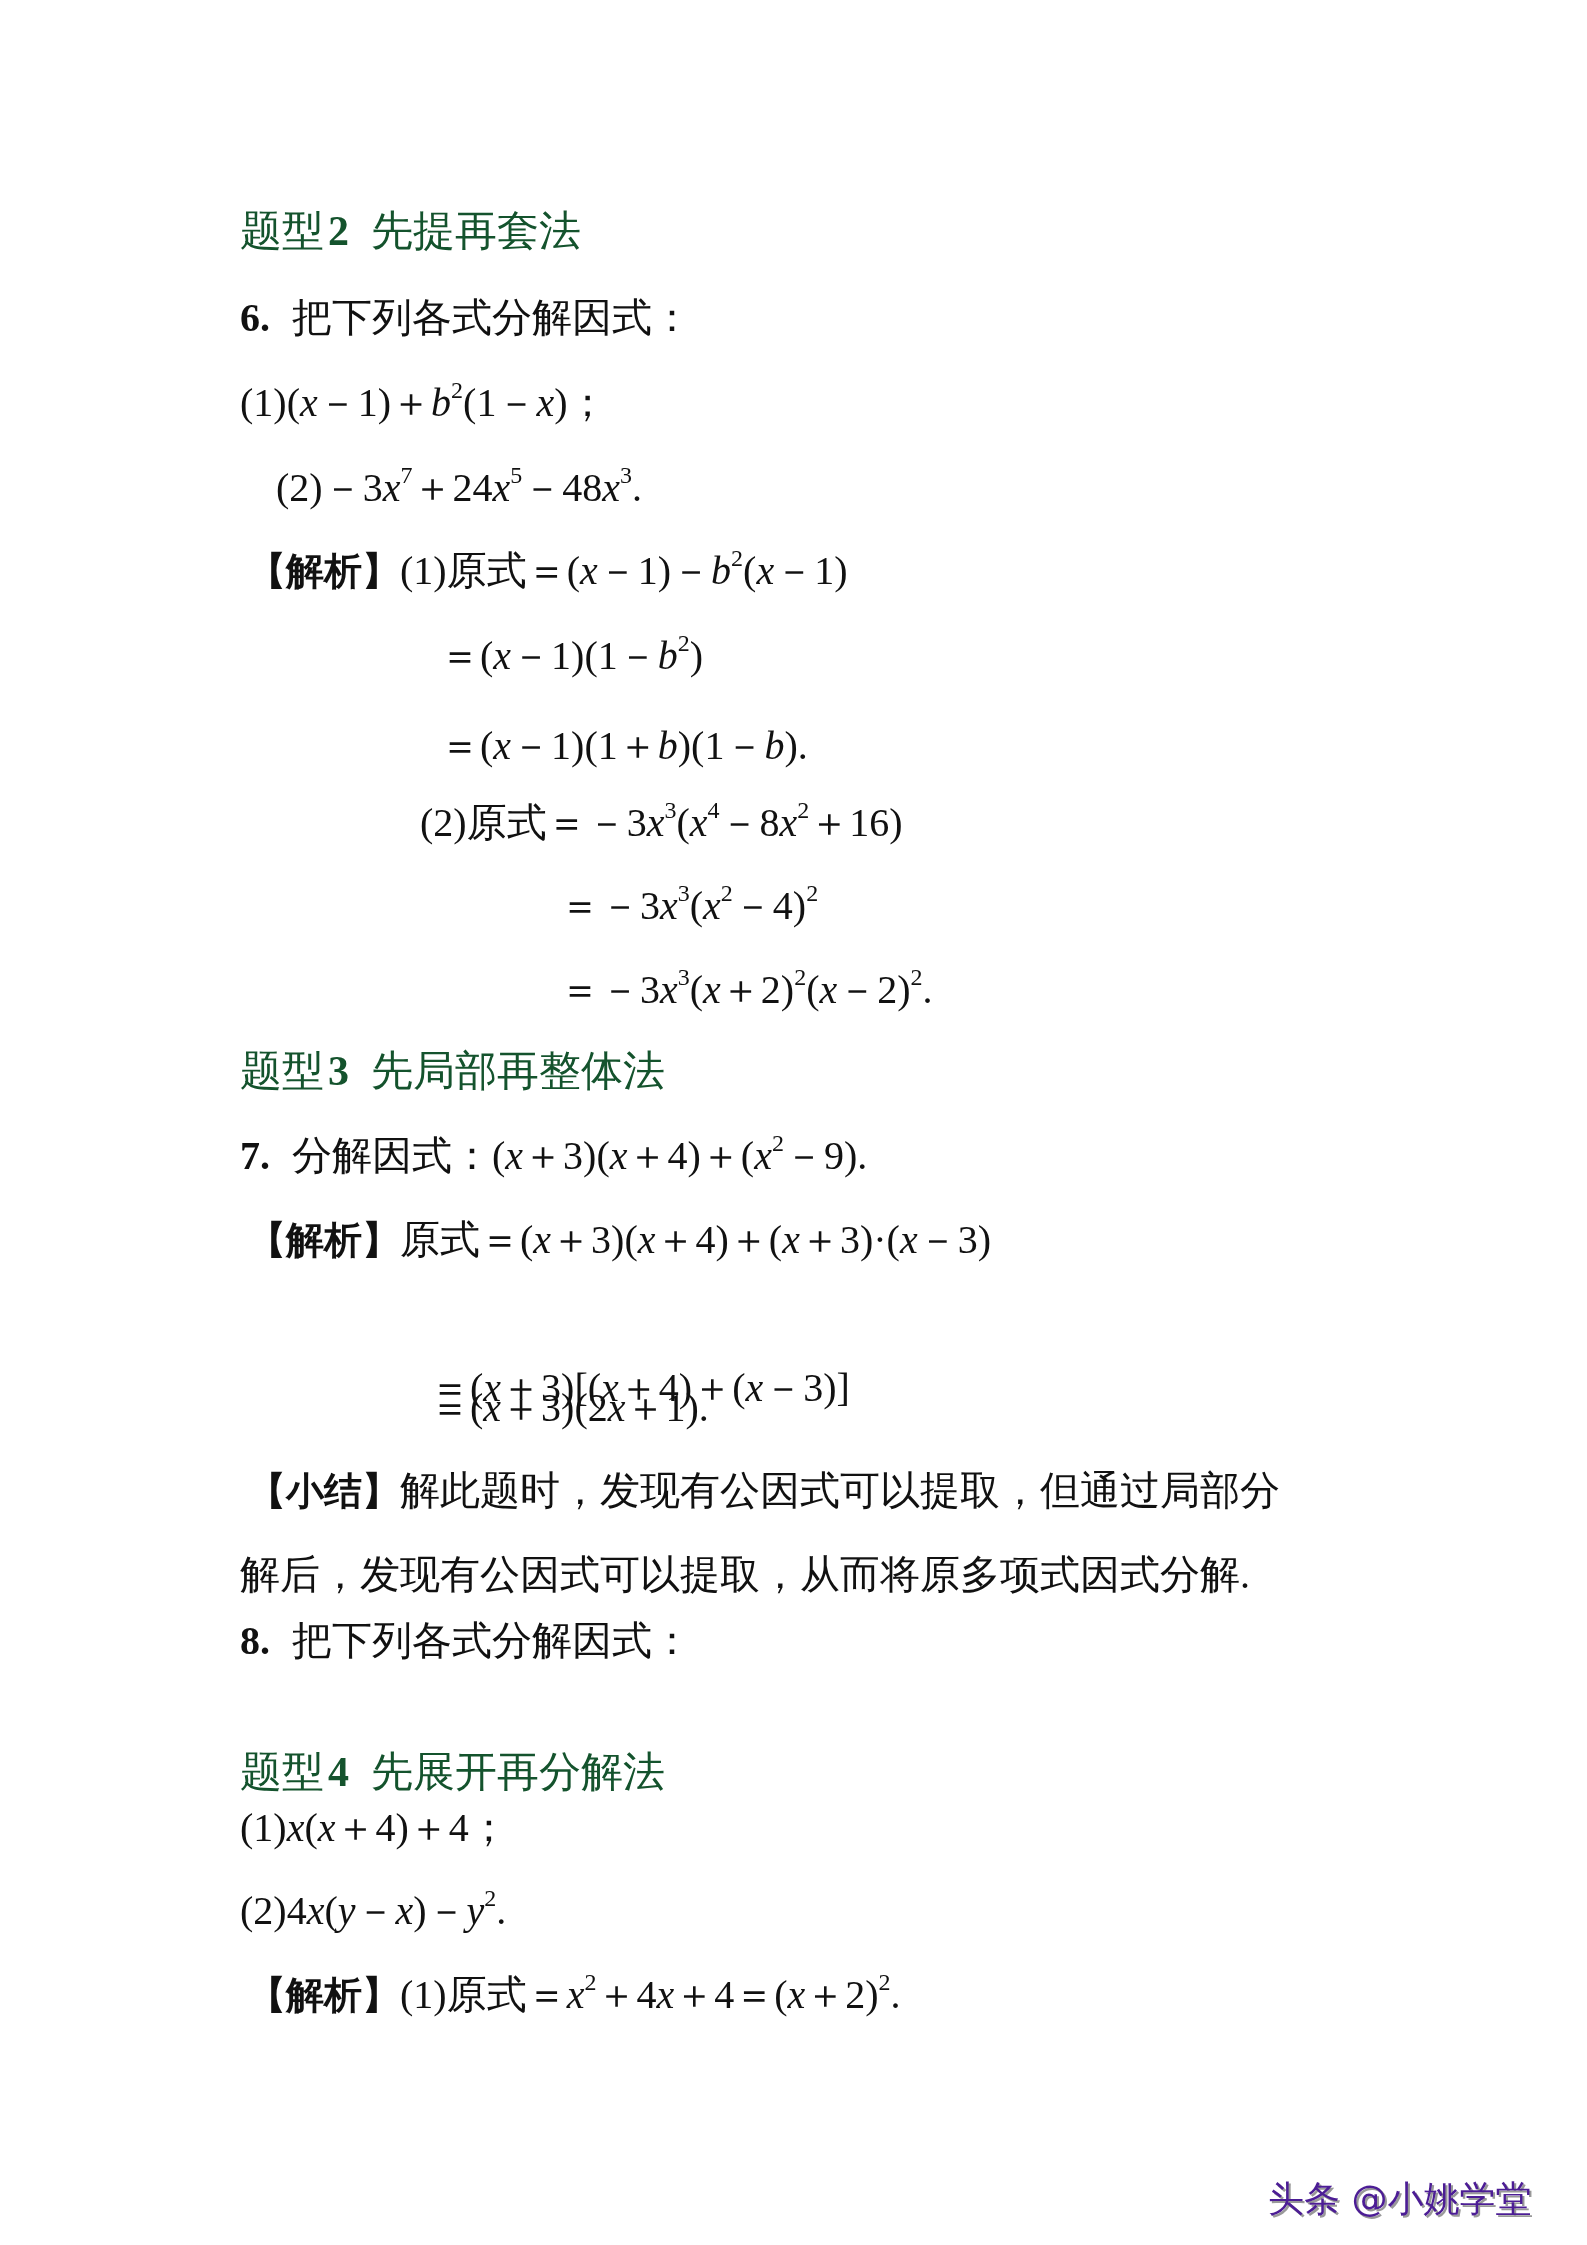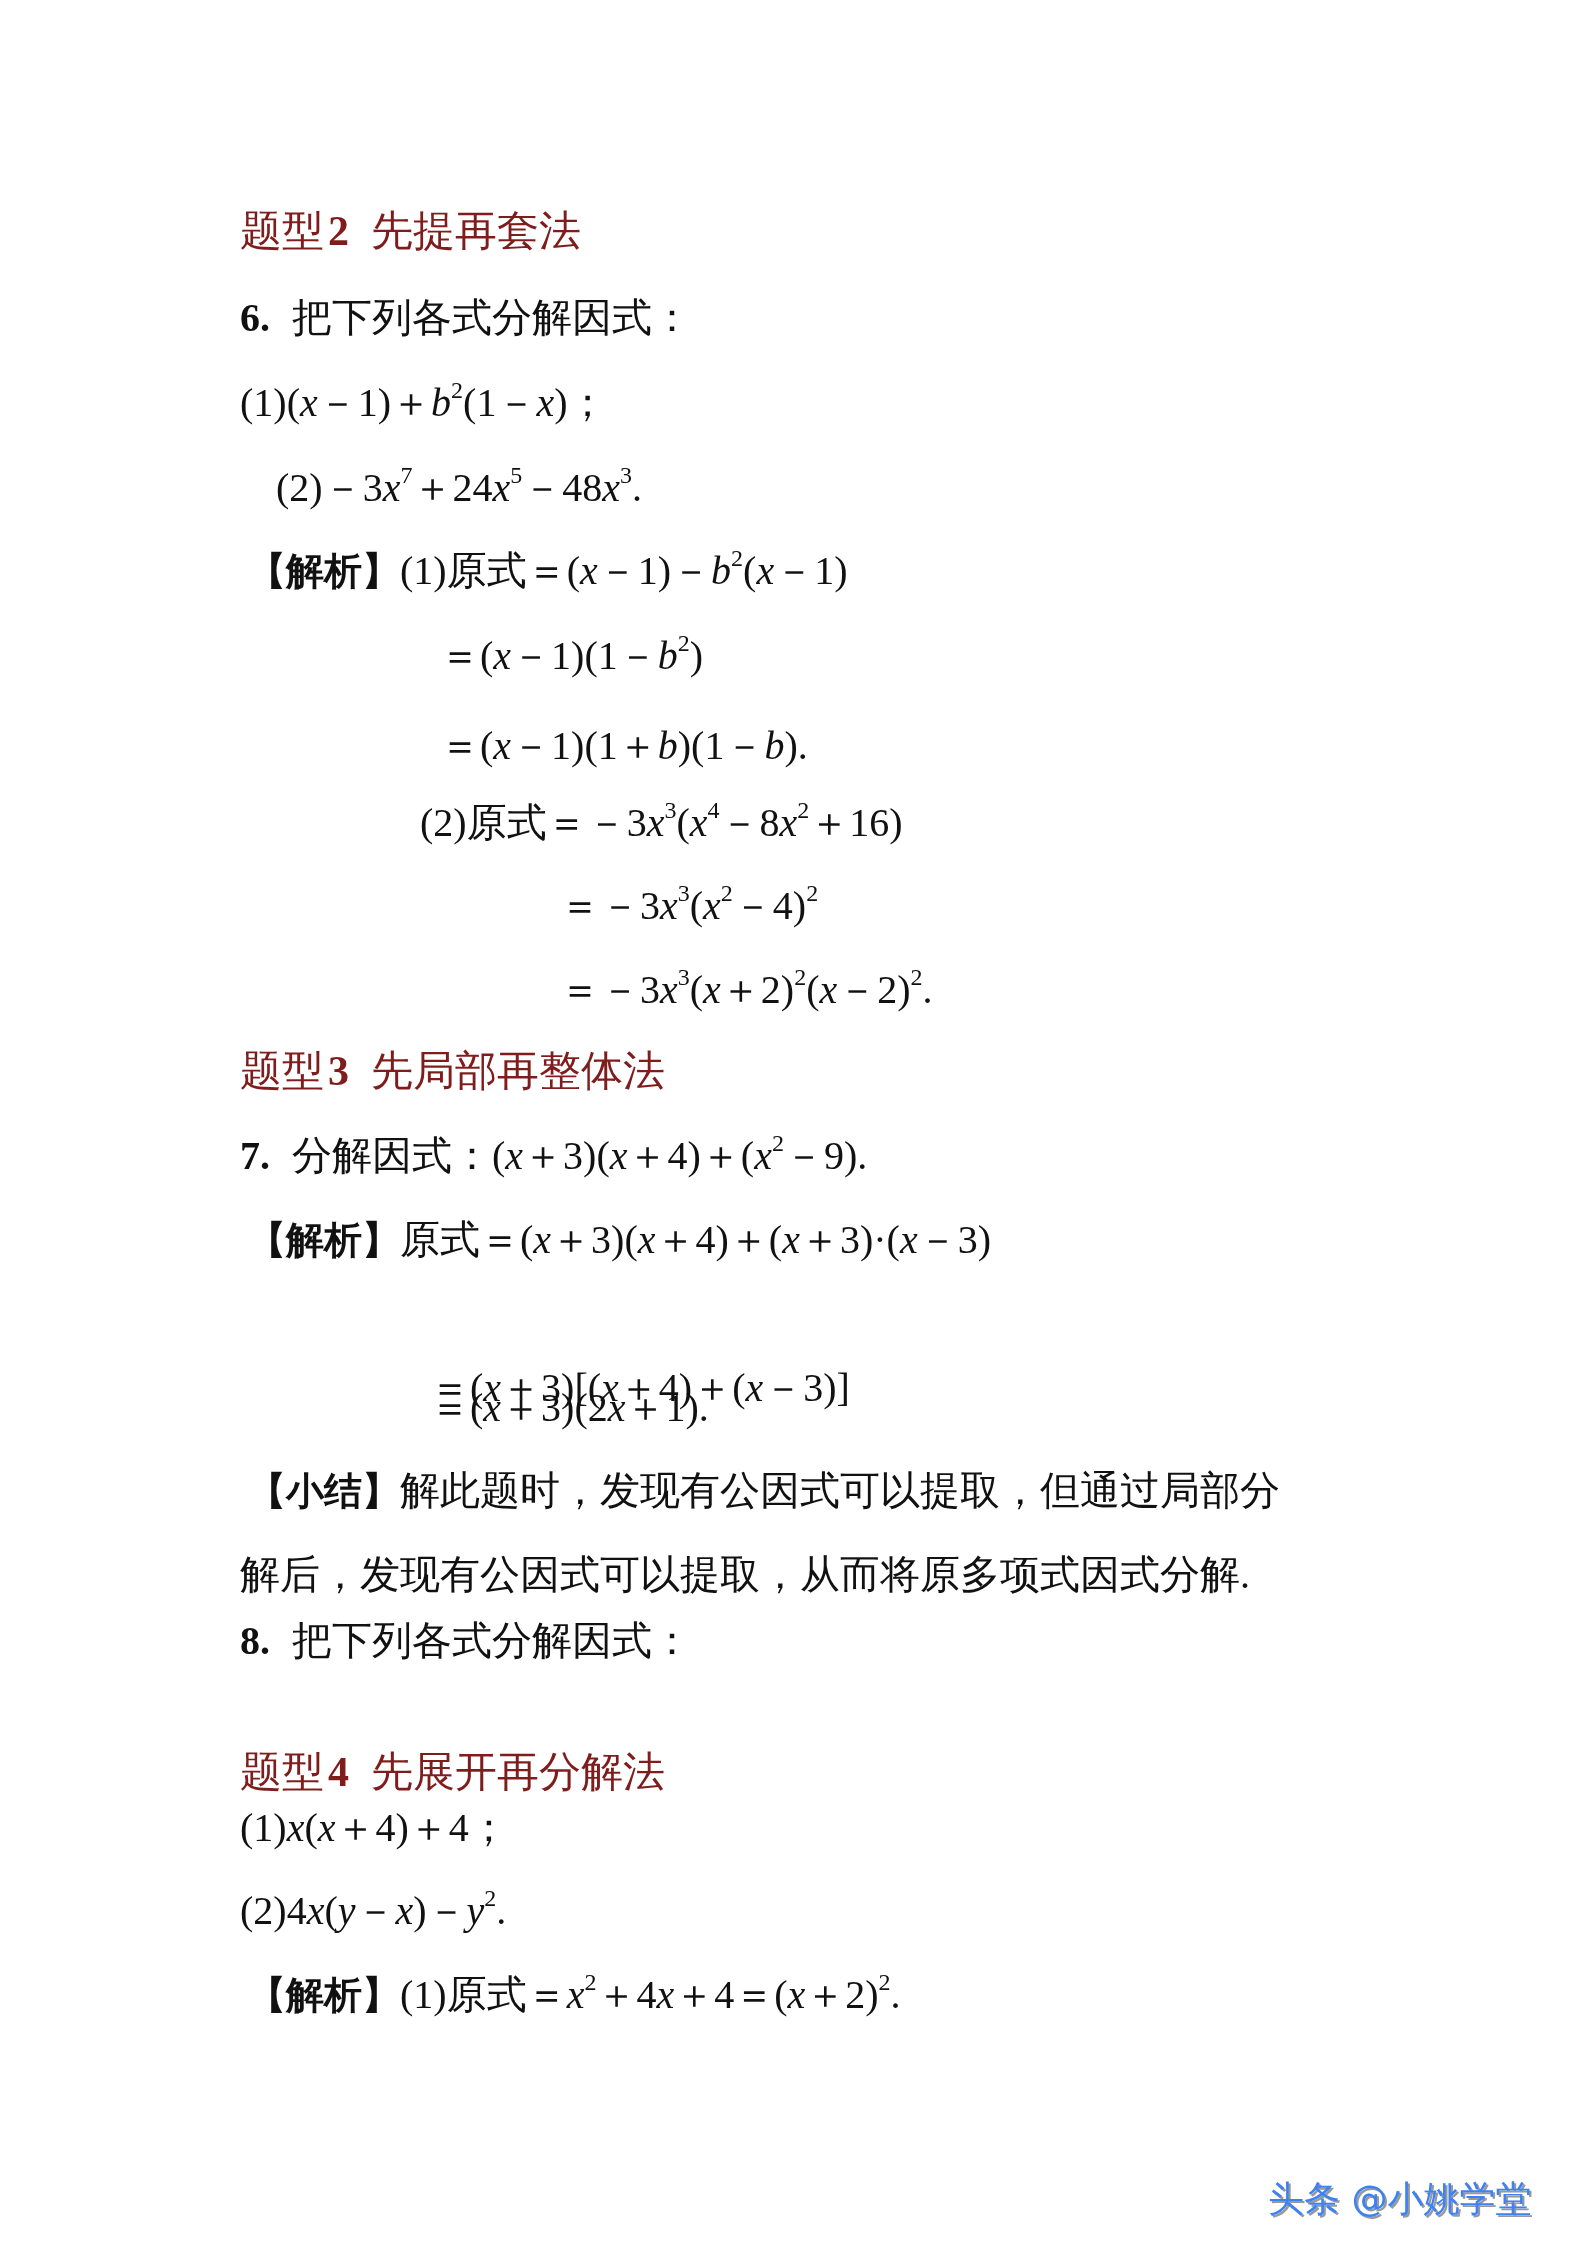--- a/index.html
+++ b/index.html
@@ -5,30 +5,30 @@
   html, body { margin: 0; padding: 0; background: #ffffff; }
   body {
     width: 1587px; height: 2245px; position: relative; overflow: hidden;
     font-family: "Liberation Serif", "DejaVu Serif", serif;
     color: #111111;
   }
   .line {
     position: absolute; white-space: nowrap;
     font-size: 40px; line-height: 56px; height: 56px;
   }
-  .heading { color: #7f1d1d; font-size: 42px; }
+  .heading { color: #14532d; font-size: 42px; }
   .heading .num { font-weight: bold; margin-left: 4px; margin-right: 22px; }
   .qnum { font-weight: bold; margin-right: 22px; }
   .tag { font-family: Liberation Serif, serif; font-weight: bold; font-size: 38px; }
   .math { font-family: "Liberation Serif", serif; }
   .math i { font-style: italic; }
   sup { font-size: 0.6em; vertical-align: 0.75em; line-height: 0; }
   .watermark {
     position: absolute; left: 1268px; top: 2175px;
-    font-family: "DejaVu Sans", sans-serif; font-size: 36px; color: #3b82f6;
+    font-family: "DejaVu Sans", sans-serif; font-size: 36px; color: #4c1d95;
     text-shadow: 2px 2px 0 #999, -1px -1px 0 #fff;
   }
 </style>
 </head>
 <body>
 
 <div class="line heading" style="left:240px; top:203px;">
   <span>题型</span><span class="num">2</span><span>先提再套法</span>
 </div>
 

